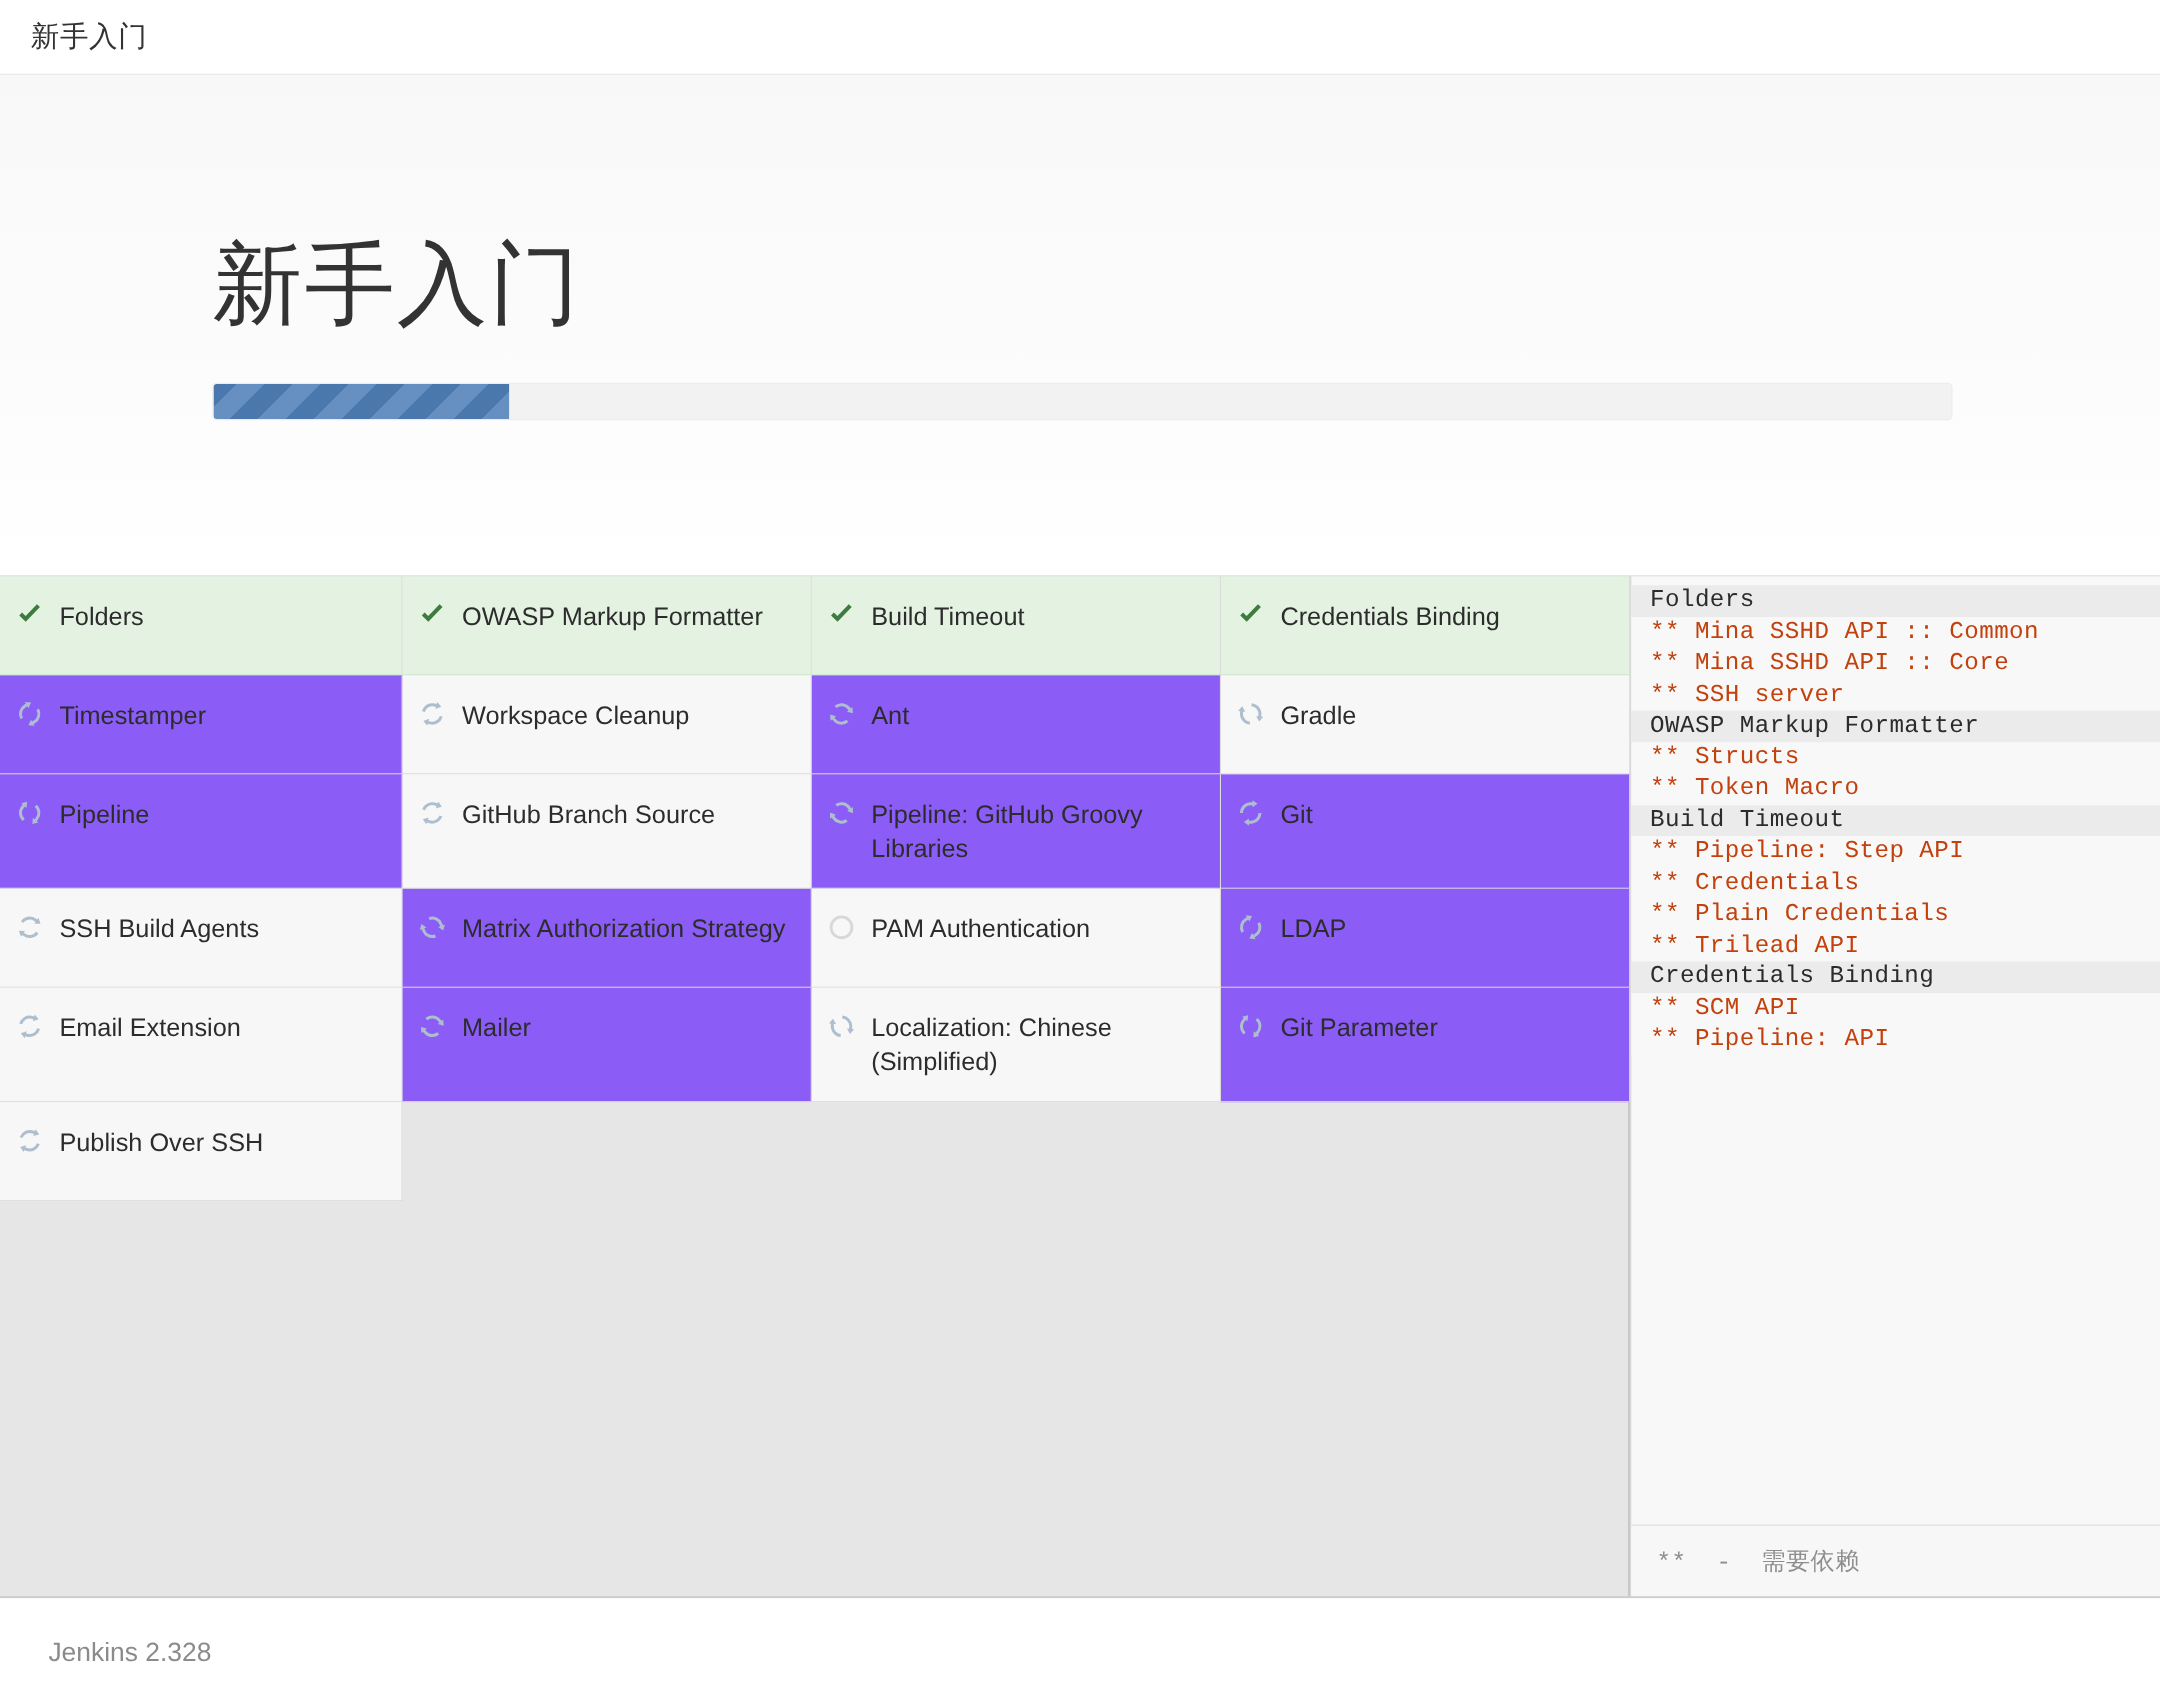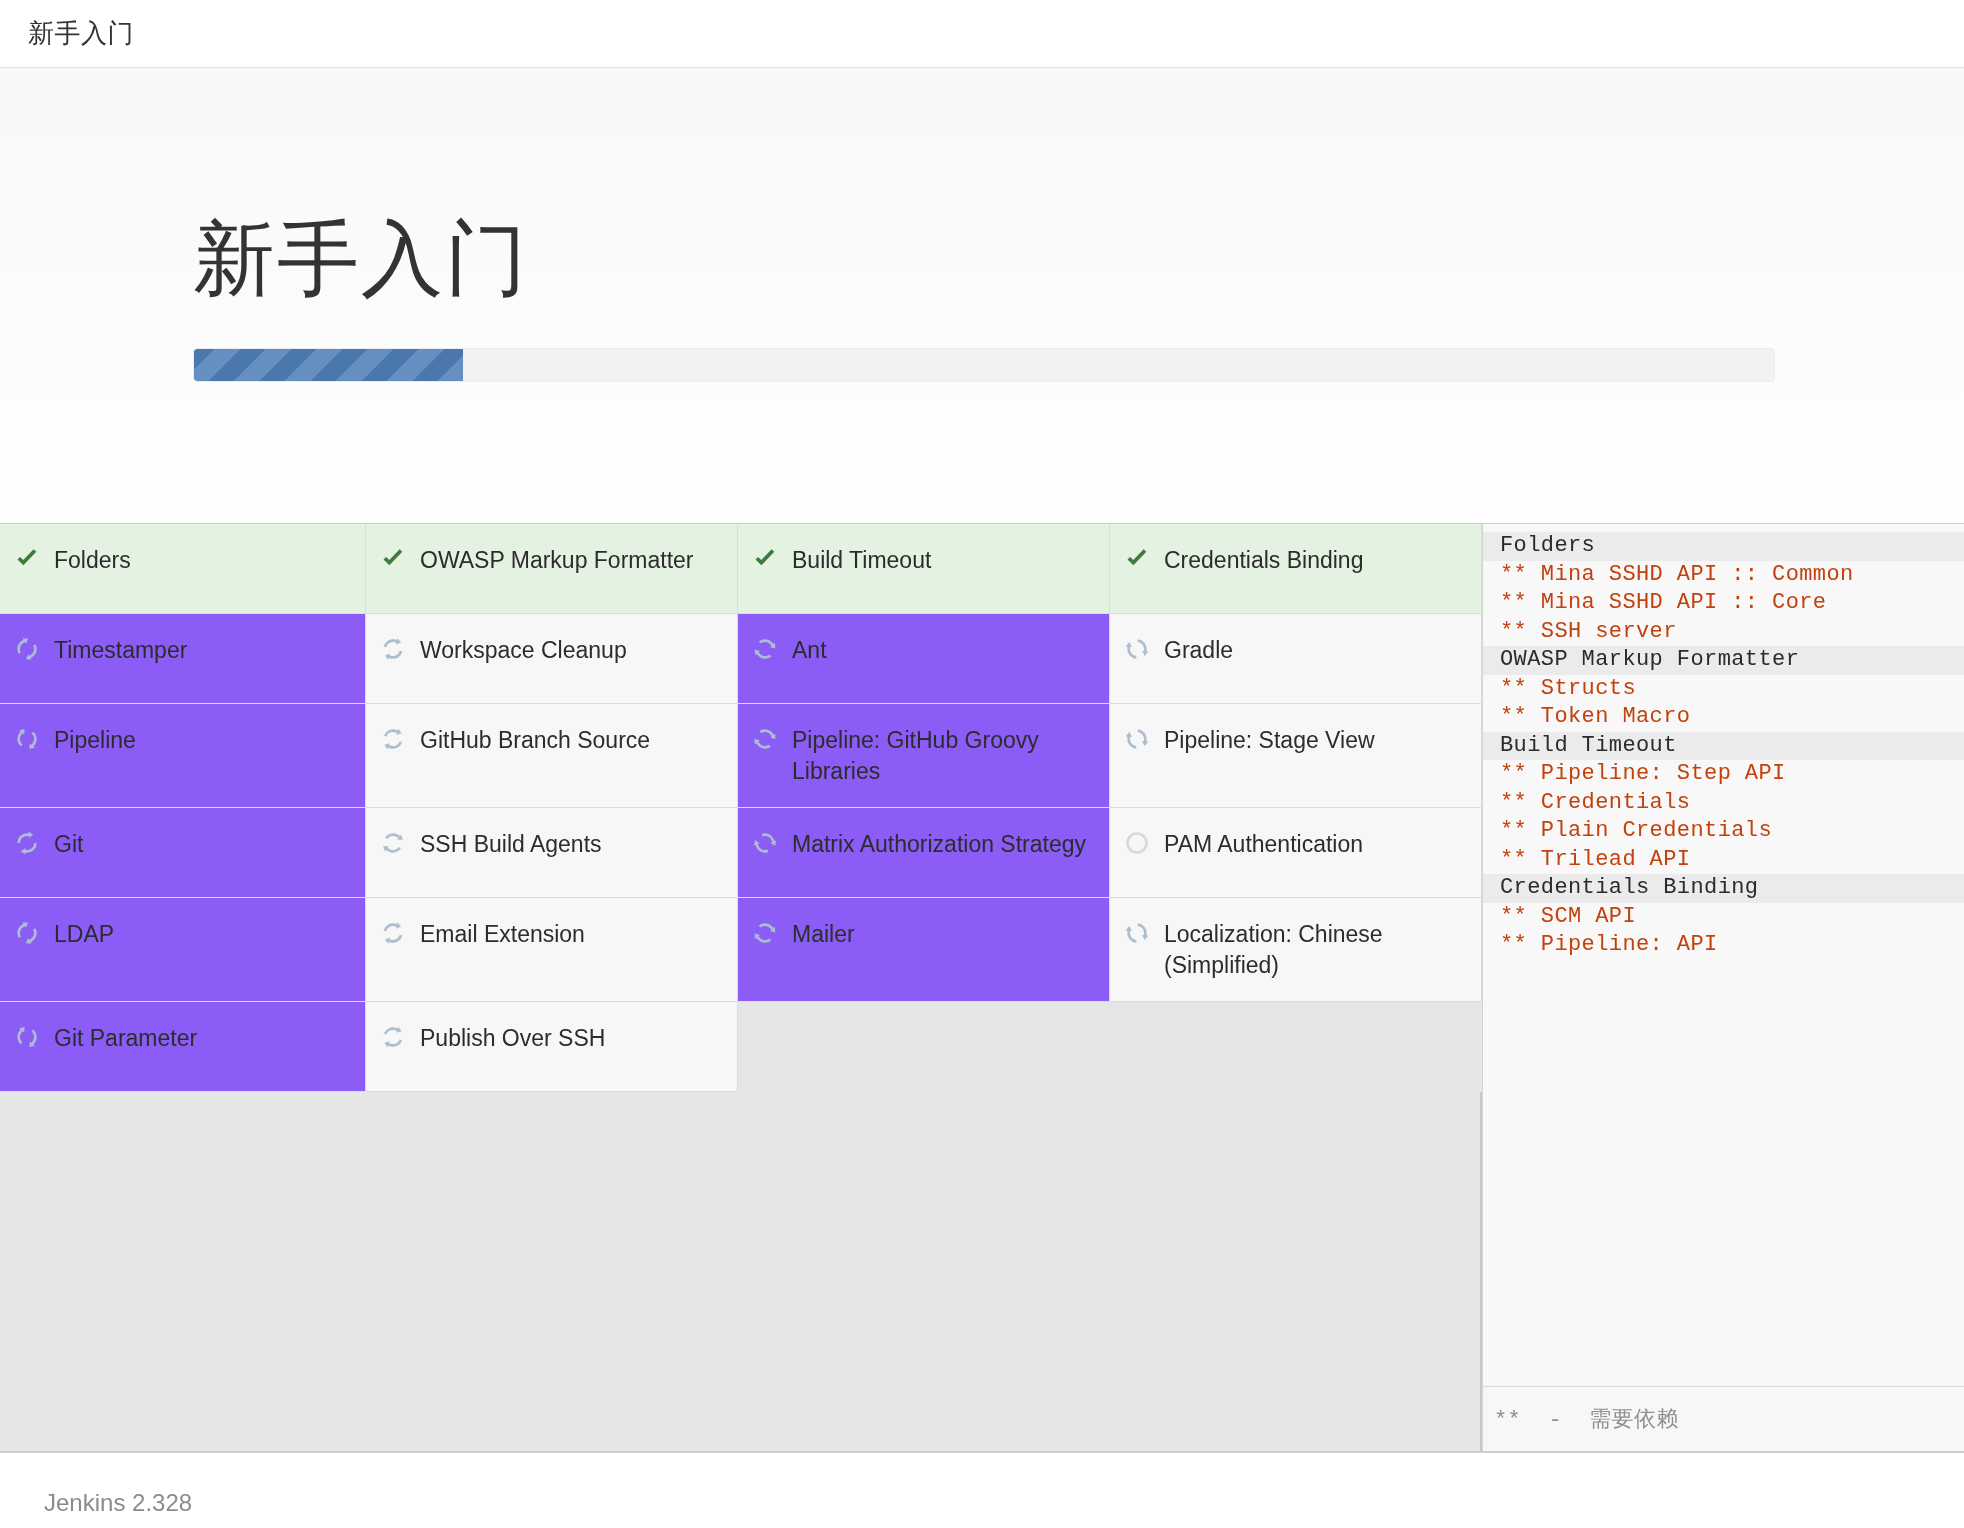--- a/index.html
+++ b/index.html
@@ -147,21 +147,21 @@
     color: #2b2b2b;
     background: #ebebeb;
   }
   .log-line.dep {
     color: #c2410c;
     background: #f8f8f8;
   }
   .log-footer {
     border-top: 1px solid #dcdcdc;
     background: #f7f7f7;
-    padding: 17px 0 17px 11px;
+    padding: 17px 0 17px 23px;
     font-family: "Liberation Mono", "DejaVu Sans Mono", monospace;
     font-size: 22px;
     color: #8e8e8e;
     letter-spacing: 0.4px;
     white-space: pre;
   }
 
   
   .footer {
     height: 100px;
@@ -324,35 +324,20 @@
                 <path d="M4.6 13 A8.4 8.4 0 0 1 13 4.6 L16.4 4.6"></path>
                 <path d="M21.4 13 A8.4 8.4 0 0 1 13 21.4 L9.6 21.4"></path>
               </g>
               <g transform="rotate(55 13 13)" fill="#adbecf">
                 <path d="M14.6 1.4 L19.2 4.7 L14.6 7.9 Z"></path>
                 <path d="M11.4 24.6 L6.8 21.3 L11.4 18.1 Z"></path>
               </g>
             </svg>
           </span>
           <span class="cell-label">Pipeline: GitHub Groovy Libraries</span>
-        </div>
-        <div class="cell alt">
-          <span class="ico">
-            <svg viewBox="0 0 26 26">
-              <g transform="rotate(95 13 13)" fill="none" stroke="#adbecf" stroke-width="2.7" stroke-linecap="butt">
-                <path d="M4.6 13 A8.4 8.4 0 0 1 13 4.6 L16.4 4.6"></path>
-                <path d="M21.4 13 A8.4 8.4 0 0 1 13 21.4 L9.6 21.4"></path>
-              </g>
-              <g transform="rotate(95 13 13)" fill="#adbecf">
-                <path d="M14.6 1.4 L19.2 4.7 L14.6 7.9 Z"></path>
-                <path d="M11.4 24.6 L6.8 21.3 L11.4 18.1 Z"></path>
-              </g>
-            </svg>
-          </span>
-          <span class="cell-label">Pipeline: Stage View</span>
         </div>
         <div class="cell">
           <span class="ico">
             <svg viewBox="0 0 26 26">
               <g transform="rotate(0 13 13)" fill="none" stroke="#adbecf" stroke-width="2.7" stroke-linecap="butt">
                 <path d="M4.6 13 A8.4 8.4 0 0 1 13 4.6 L16.4 4.6"></path>
                 <path d="M21.4 13 A8.4 8.4 0 0 1 13 21.4 L9.6 21.4"></path>
               </g>
               <g transform="rotate(0 13 13)" fill="#adbecf">
                 <path d="M14.6 1.4 L19.2 4.7 L14.6 7.9 Z"></path>

